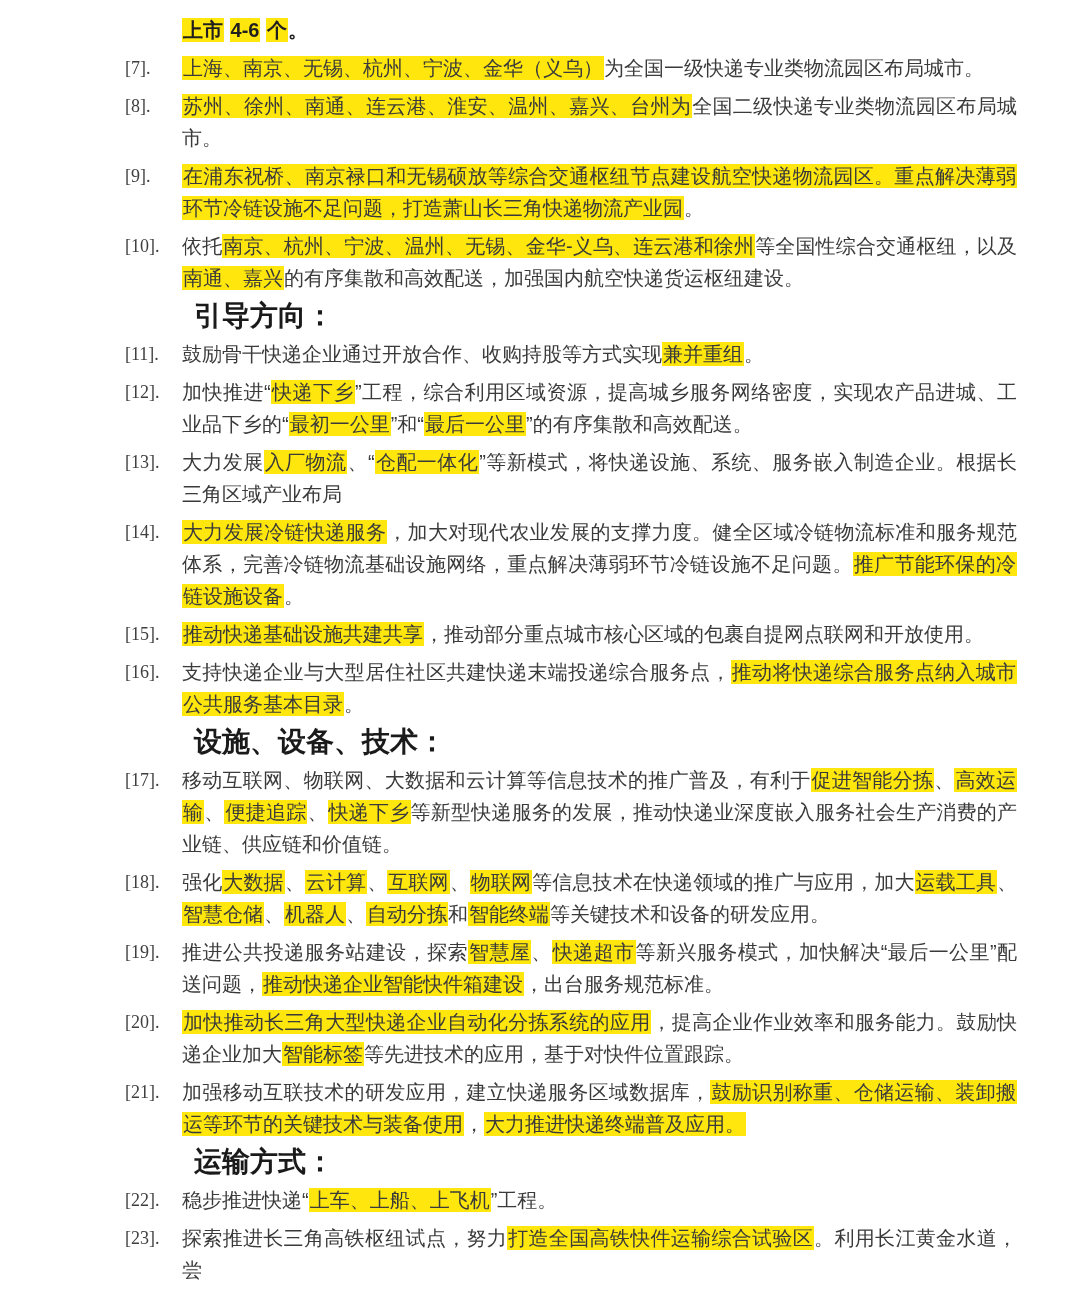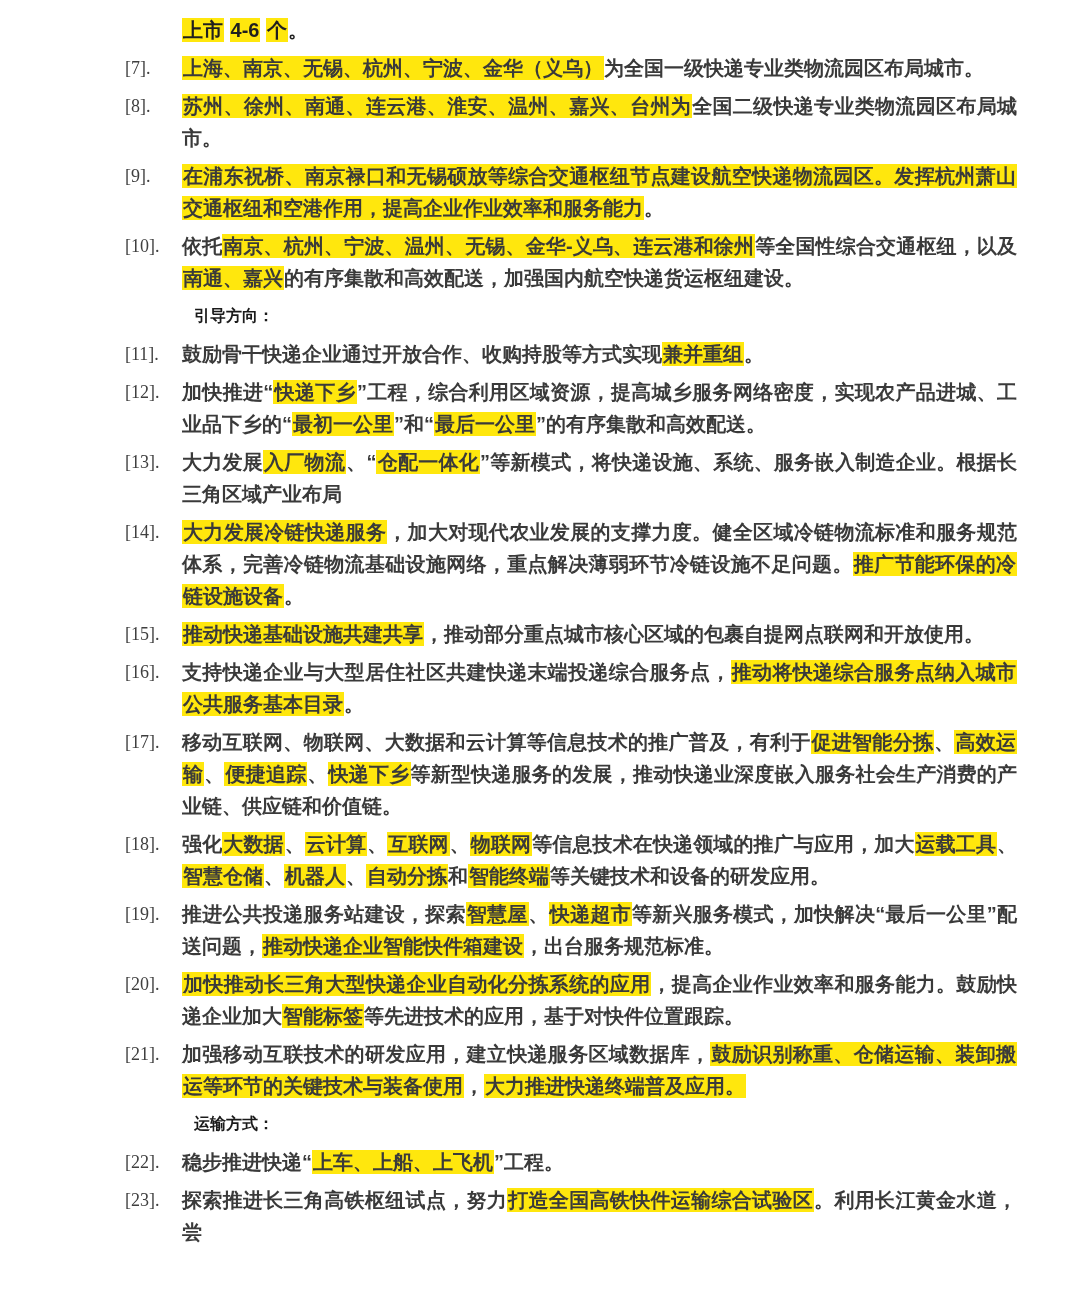--- a/index.html
+++ b/index.html
@@ -28,31 +28,31 @@
     font-size: 18px;
     line-height: 32px;
     color: #3f3f3f;
     font-weight: 400;
   }
   .content {
     flex: 1;
     font-size: 20px;
     line-height: 32px;
     text-align: justify;
-    font-weight: 700;
+    font-weight: 400;
     color: #3a3a3a;
   }
   .lead .content {
     font-weight: 700;
     color: #1f1f1f;
     text-align: left;
   }
   .heading {
     margin: 6px 0 6px 69px;
-    font-size: 16px;
+    font-size: 28px;
     line-height: 32px;
     font-weight: 700;
     color: #1a1a1a;
   }
   .hl {
     background: var(--hl, #ffe70d);
     padding: 1px 1px;
     -webkit-box-decoration-break: clone;
     box-decoration-break: clone;
   }
@@ -70,21 +70,21 @@
       <div class="item">
         <span class="marker">[7].</span>
         <div class="content"><span class="hl">上海、南京、无锡、杭州、宁波、金华（义乌）</span><span class="plain">为全国一级快递专业类物流园区布局城市。</span></div>
       </div>
       <div class="item">
         <span class="marker">[8].</span>
         <div class="content"><span class="hl">苏州、徐州、南通、连云港、淮安、温州、嘉兴、台州为</span><span class="plain">全国二级快递专业类物流园区布局城市。</span></div>
       </div>
       <div class="item">
         <span class="marker">[9].</span>
-        <div class="content"><span class="hl">在浦东祝桥、南京禄口和无锡硕放等综合交通枢纽节点建设航空快递物流园区。发挥杭州萧山交通枢纽和空港作用，提高企业作业效率和服务能力</span><span class="plain">。</span></div>
+        <div class="content"><span class="hl">在浦东祝桥、南京禄口和无锡硕放等综合交通枢纽节点建设航空快递物流园区。重点解决薄弱环节冷链设施不足问题，打造萧山长三角快递物流产业园</span><span class="plain">。</span></div>
       </div>
       <div class="item">
         <span class="marker">[10].</span>
         <div class="content"><span class="plain">依托</span><span class="hl">南京、杭州、宁波、温州、无锡、金华-义乌、连云港和徐州</span><span class="plain">等全国性综合交通枢纽，以及</span><span class="hl">南通、嘉兴</span><span class="plain">的有序集散和高效配送，加强国内航空快递货运枢纽建设。</span></div>
       </div>
       <div class="heading">引导方向：</div>
       <div class="item">
         <span class="marker">[11].</span>
         <div class="content"><span class="plain">鼓励骨干快递企业通过开放合作、收购持股等方式实现</span><span class="hl">兼并重组</span><span class="plain">。</span></div>
       </div>
@@ -101,20 +101,21 @@
         <div class="content"><span class="hl">大力发展冷链快递服务</span><span class="plain">，加大对现代农业发展的支撑力度。健全区域冷链物流标准和服务规范体系，完善冷链物流基础设施网络，重点解决薄弱环节冷链设施不足问题。</span><span class="hl">推广节能环保的冷链设施设备</span><span class="plain">。</span></div>
       </div>
       <div class="item">
         <span class="marker">[15].</span>
         <div class="content"><span class="hl">推动快递基础设施共建共享</span><span class="plain">，推动部分重点城市核心区域的包裹自提网点联网和开放使用。</span></div>
       </div>
       <div class="item">
         <span class="marker">[16].</span>
         <div class="content"><span class="plain">支持快递企业与大型居住社区共建快递末端投递综合服务点，</span><span class="hl">推动将快递综合服务点纳入城市公共服务基本目录</span><span class="plain">。</span></div>
       </div>
+      <div class="heading">设施、设备、技术：</div>
       <div class="item">
         <span class="marker">[17].</span>
         <div class="content"><span class="plain">移动互联网、物联网、大数据和云计算等信息技术的推广普及，有利于</span><span class="hl">促进智能分拣</span><span class="plain">、</span><span class="hl">高效运输</span><span class="plain">、</span><span class="hl">便捷追踪</span><span class="plain">、</span><span class="hl">快递下乡</span><span class="plain">等新型快递服务的发展，推动快递业深度嵌入服务社会生产消费的产业链、供应链和价值链。</span></div>
       </div>
       <div class="item">
         <span class="marker">[18].</span>
         <div class="content"><span class="plain">强化</span><span class="hl">大数据</span><span class="plain">、</span><span class="hl">云计算</span><span class="plain">、</span><span class="hl">互联网</span><span class="plain">、</span><span class="hl">物联网</span><span class="plain">等信息技术在快递领域的推广与应用，加大</span><span class="hl">运载工具</span><span class="plain">、</span><span class="hl">智慧仓储</span><span class="plain">、</span><span class="hl">机器人</span><span class="plain">、</span><span class="hl">自动分拣</span><span class="plain">和</span><span class="hl">智能终端</span><span class="plain">等关键技术和设备的研发应用。</span></div>
       </div>
       <div class="item">
         <span class="marker">[19].</span>

